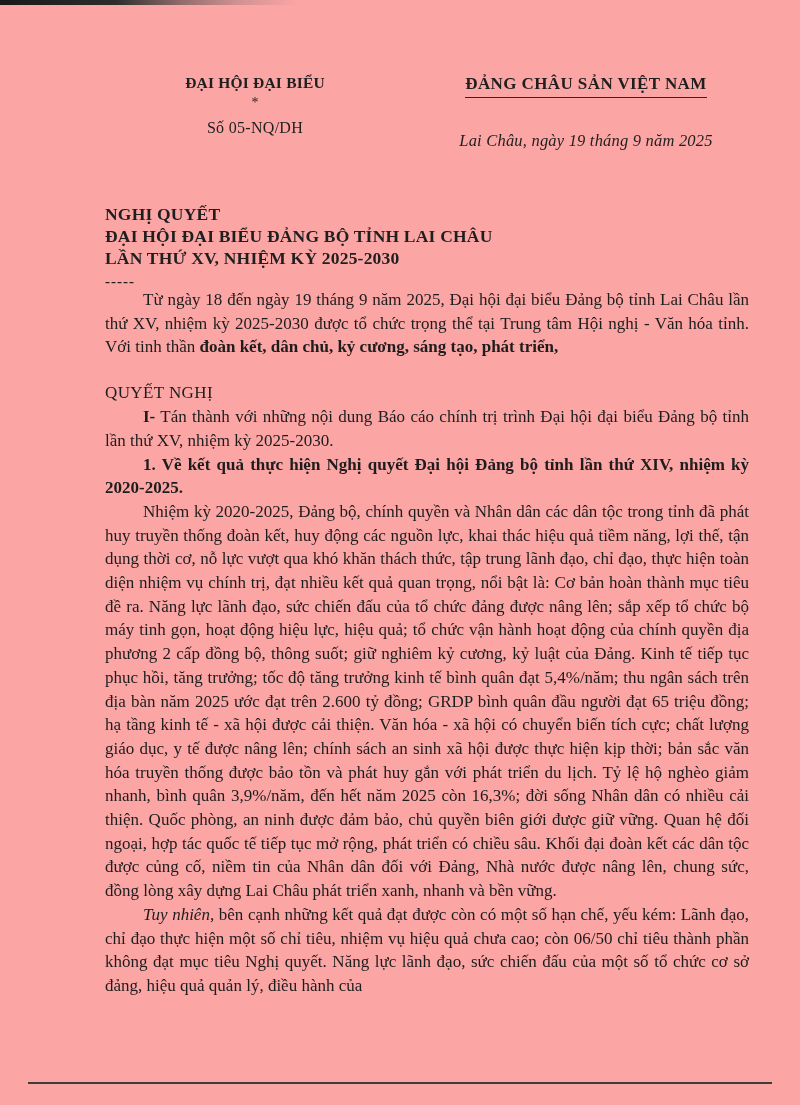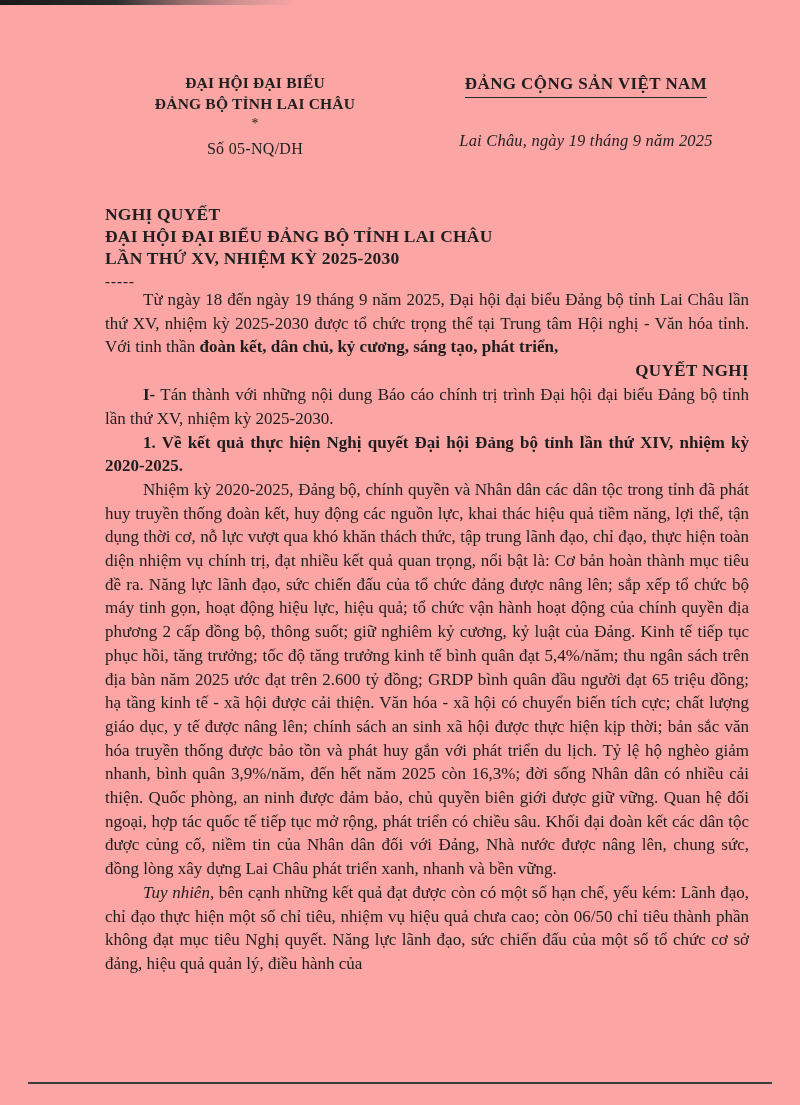--- a/index.html
+++ b/index.html
@@ -39,22 +39,22 @@
     letter-spacing:.2px;
   }
   .title-block .sep { font-weight:bold; letter-spacing:1px; font-size:15px; line-height:18px; margin-top:3px; }
   
   .body-block {
     position:absolute; left:105px; top:288px; width:644px;
     font-size:17px; line-height:23.7px; text-align:justify; color:#1d1d1d;
   }
   .para { text-indent:38px; }
   .resolve-heading {
-    text-align:right; font-weight:bold; font-size:17px; line-height:24px;
-    letter-spacing:.4px; text-indent:0;
+    text-align:left; font-weight:normal; font-size:17px; line-height:24px;
+    letter-spacing:.4px; text-indent:0;margin-top:22px;
   }
   .bold { font-weight:bold; }
   .italic { font-style:italic; }
   
   .footer-rule {
     position:absolute; left:28px; top:1082px; width:744px; height:2px;
     background:#3c3c3c;
   }
   .footer-note {
     position:absolute; left:0; top:1088px; width:800px; text-align:center;
@@ -65,28 +65,27 @@
 </head>
 <body>
 
 <div class="page">
   <div class="scan-strip"></div>
 
   <div class="scan-wrap">
 
     <div class="header-left">
       <div>ĐẠI HỘI ĐẠI BIỂU</div>
-      <div>ĐẢNG BỘ TỈNH LAI CHÂU</div>
       <div class="star">*</div>
       <div class="doc-number">Số 05-NQ/DH</div>
     </div>
 
     <div class="header-right">
       <div>
-        <span class="org">ĐẢNG CỘNG SẢN VIỆT NAM</span>
+        <span class="org">ĐẢNG CHÂU SẢN VIỆT NAM</span>
       </div>
       <div class="dateline">Lai Châu, ngày 19 tháng 9 năm 2025</div>
     </div>
 
     <div class="title-block">
       <div>NGHỊ QUYẾT</div>
       <div>ĐẠI HỘI ĐẠI BIỂU ĐẢNG BỘ TỈNH LAI CHÂU</div>
       <div>LẦN THỨ XV, NHIỆM KỲ 2025-2030</div>
       <div class="sep">-----</div>
     </div>

